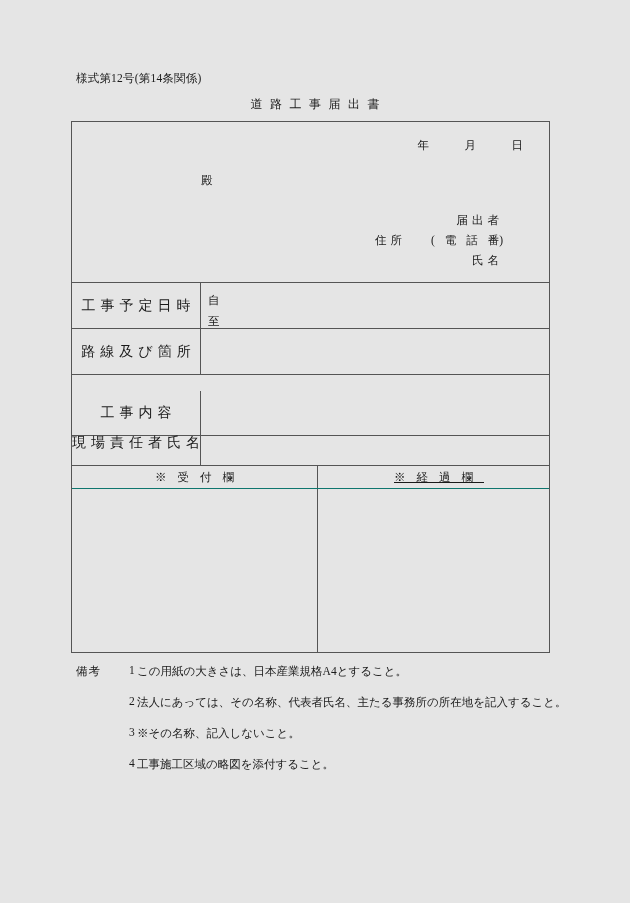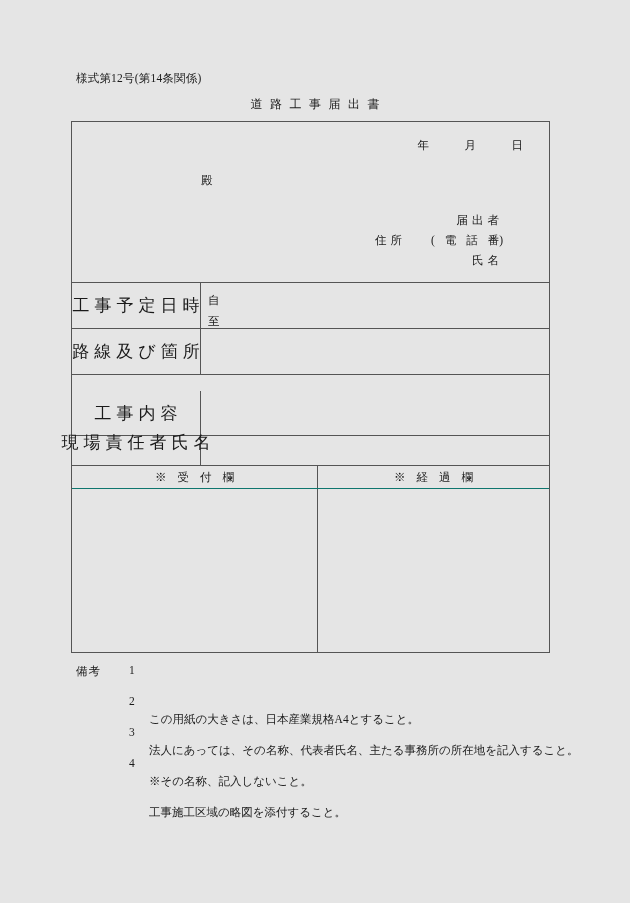--- a/index.html
+++ b/index.html
@@ -120,21 +120,21 @@
     position: absolute;
     left: 0;
     top: 0;
     bottom: 0;
     width: 129px;
     border-right: 1px solid #555;
     box-sizing: border-box;
     display: flex;
     align-items: center;
     justify-content: center;
-    font-size: 17px;
+    font-size: 14px;
   }
   .row .cell-label span {
     letter-spacing: 5px;
     text-indent: 5px;
     white-space: nowrap;
   }
   .row .cell-value {
     position: absolute;
     left: 129px;
     right: 0;
@@ -181,20 +181,21 @@
   }
   .col-right {
     position: absolute;
     left: 246px;
     right: 0;
     top: 0;
     bottom: 0;
     display: flex;
     align-items: center;
     justify-content: center;
+    text-decoration: underline;
   }
   .col-head-text {
     font-size: 11.5px;
     letter-spacing: 11px;
     text-indent: 11px;
     white-space: nowrap;
   }
 
   
   .notes {
@@ -215,23 +216,22 @@
     top: 0;
     letter-spacing: 1px;
   }
   .note-num {
     position: absolute;
     left: 53px;
     top: 0;
   }
   .note-text {
     position: absolute;
-    left: 73px;
-    top: 0;
-    margin-top: 48px;
+    left: 61px;
+    top: 0;
   }
 </style>
 </head>
 <body>
 
 <div class="page">
 
   <div class="form-code">様式第12号(第14条関係)</div>
   <div class="doc-title">道路工事届出書</div>
 

